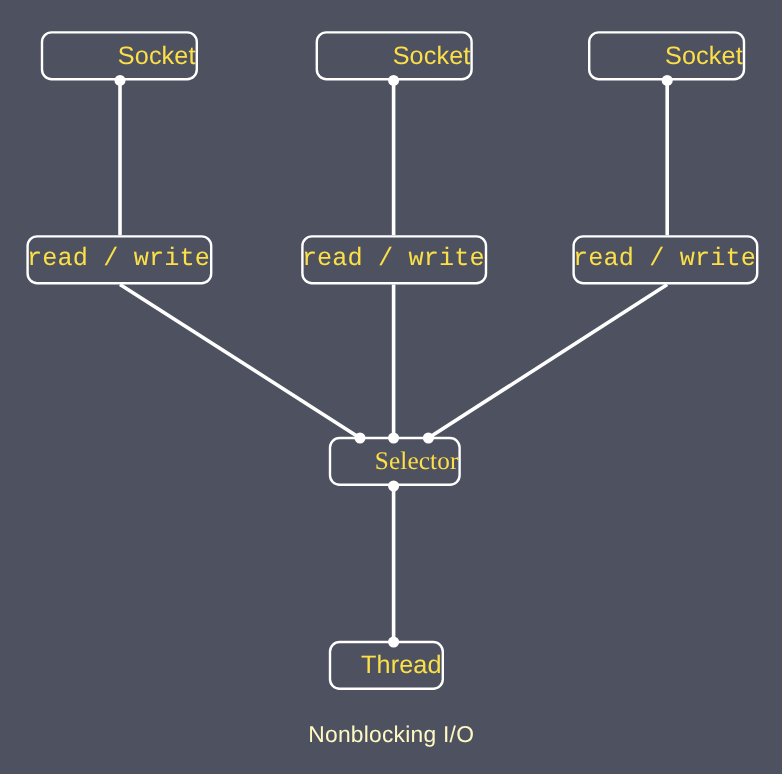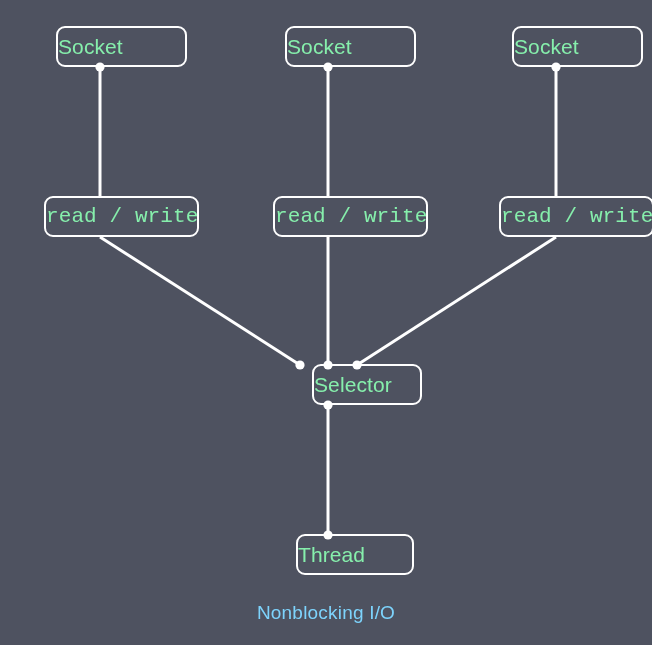--- a/index.html
+++ b/index.html
@@ -26,40 +26,39 @@
     width: 652px;
     height: 645px;
     pointer-events: none;
   }
   .node {
     position: absolute;
     box-sizing: border-box;
     border: 2.5px solid #ffffff;
     border-radius: 9px;
     background: transparent;
-    color: #86efac;
+    color: #fde047;
     display: flex;
     align-items: center;
-    justify-content: flex-start;
+    justify-content: flex-end;
     text-align: center;
     white-space: nowrap;
     letter-spacing: 0.1px;
     z-index: 2;
-    margin-left: 22px;
   }
   .node-socket   { font-size: 21px; }
   .node-rw       { font-size: 21px; font-family: Liberation Mono, monospace; }
   .node-selector { font-size: 21px; }
   .node-thread   { font-size: 21px; }
   .caption {
     position: absolute;
     left: 0;
     width: 652px;
     text-align: center;
-    color: #7dd3fc;
+    color: #fef9c3;
     font-size: 19px;
     letter-spacing: 0.2px;
     z-index: 2;
   }
 </style>
 </head>
 <body>
 
 <div id="diagram-root">
 
@@ -94,23 +93,23 @@
   <div class="node node-rw" style="left: 22px; top: 196px; width: 155px; height: 41px;">
     <span>read / write</span>
   </div>
   <div class="node node-rw" style="left: 251px; top: 196px; width: 155px; height: 41px;">
     <span>read / write</span>
   </div>
   <div class="node node-rw" style="left: 477px; top: 196px; width: 155px; height: 41px;">
     <span>read / write</span>
   </div>
 
-  <div class="node node-selector" style="left: 290px; top: 364px; width: 110px; height: 41px;">
+  <div class="node node-selector" style="left: 274px; top: 364px; width: 110px; height: 41px; font-family: Liberation Serif, serif;">
     <span>Selector</span>
   </div>
 
-  <div class="node node-thread" style="left: 274px; top: 534px; width: 118px; height: 41px;">
+  <div class="node node-thread" style="left: 274px; top: 534px; width: 96px; height: 41px;">
     <span>Thread</span>
   </div>
 
   <div class="caption" style="top: 602px;">Nonblocking  I/O</div>
 
 </div>
 
 </body></html>

